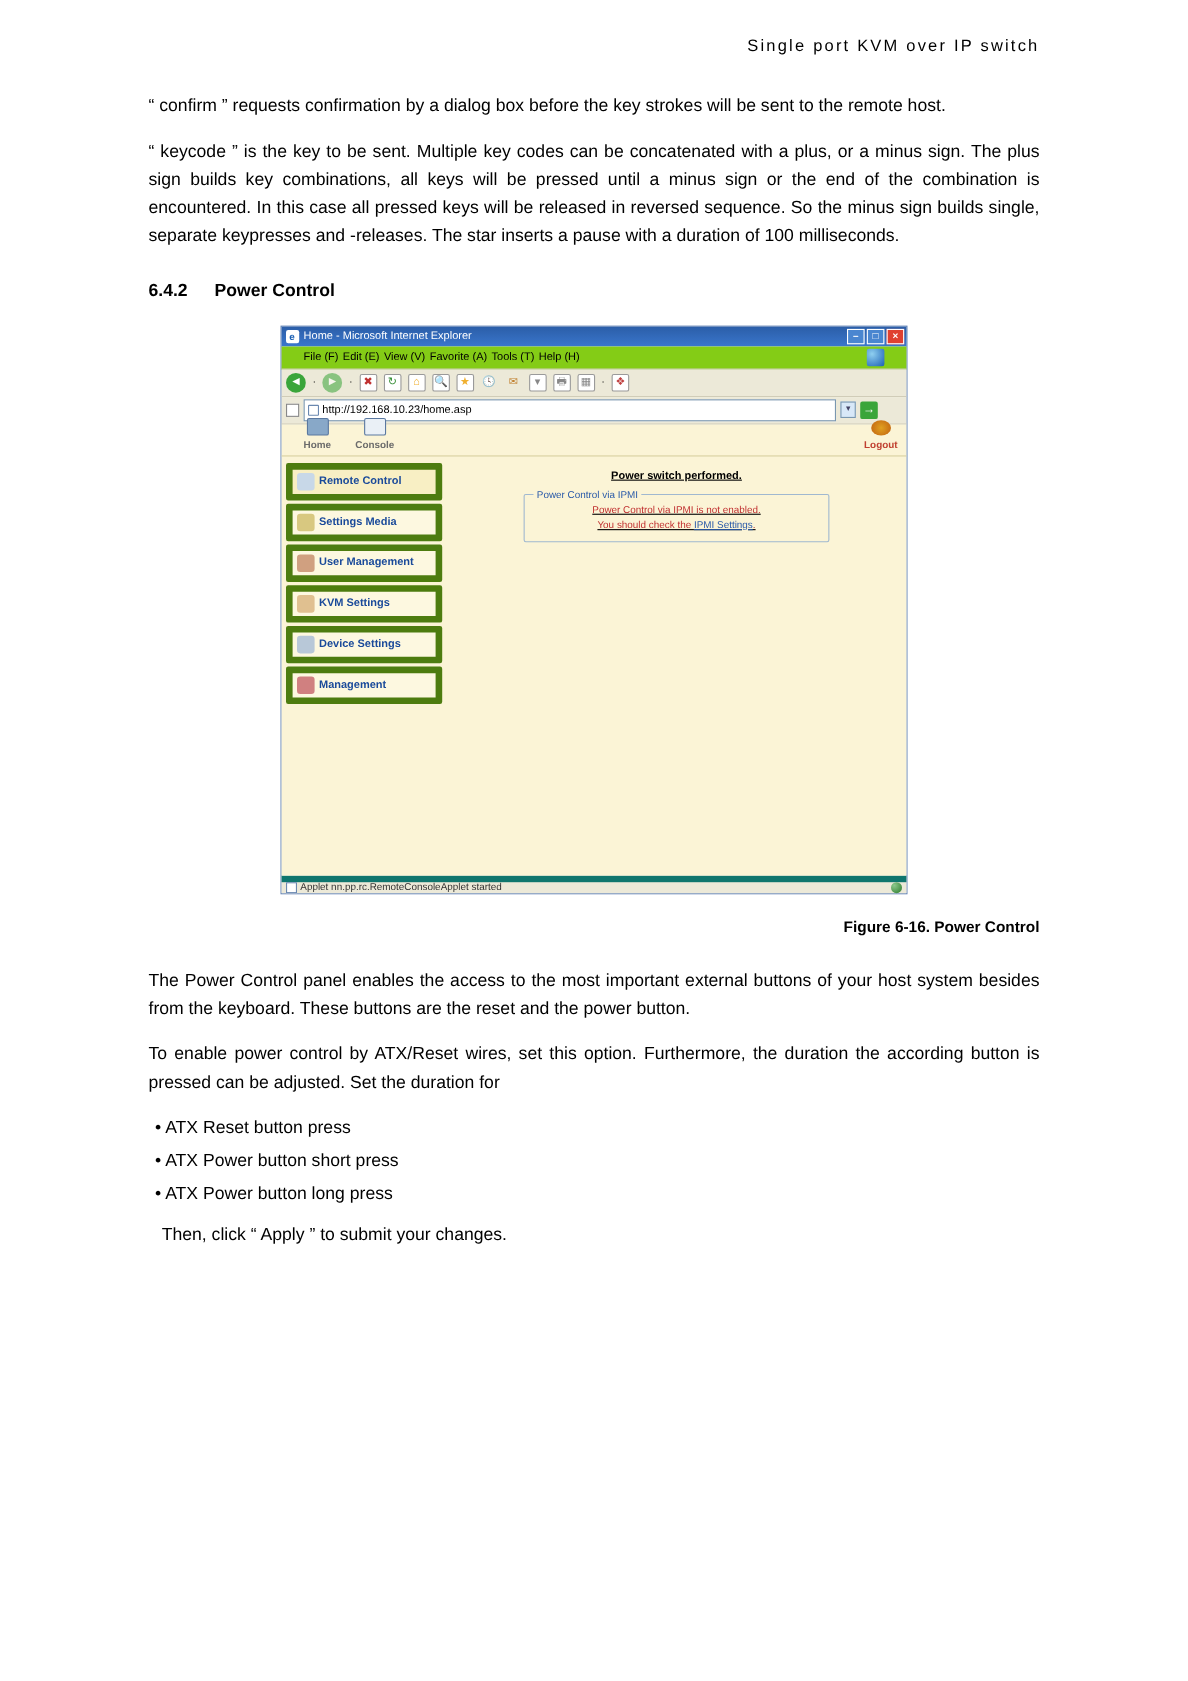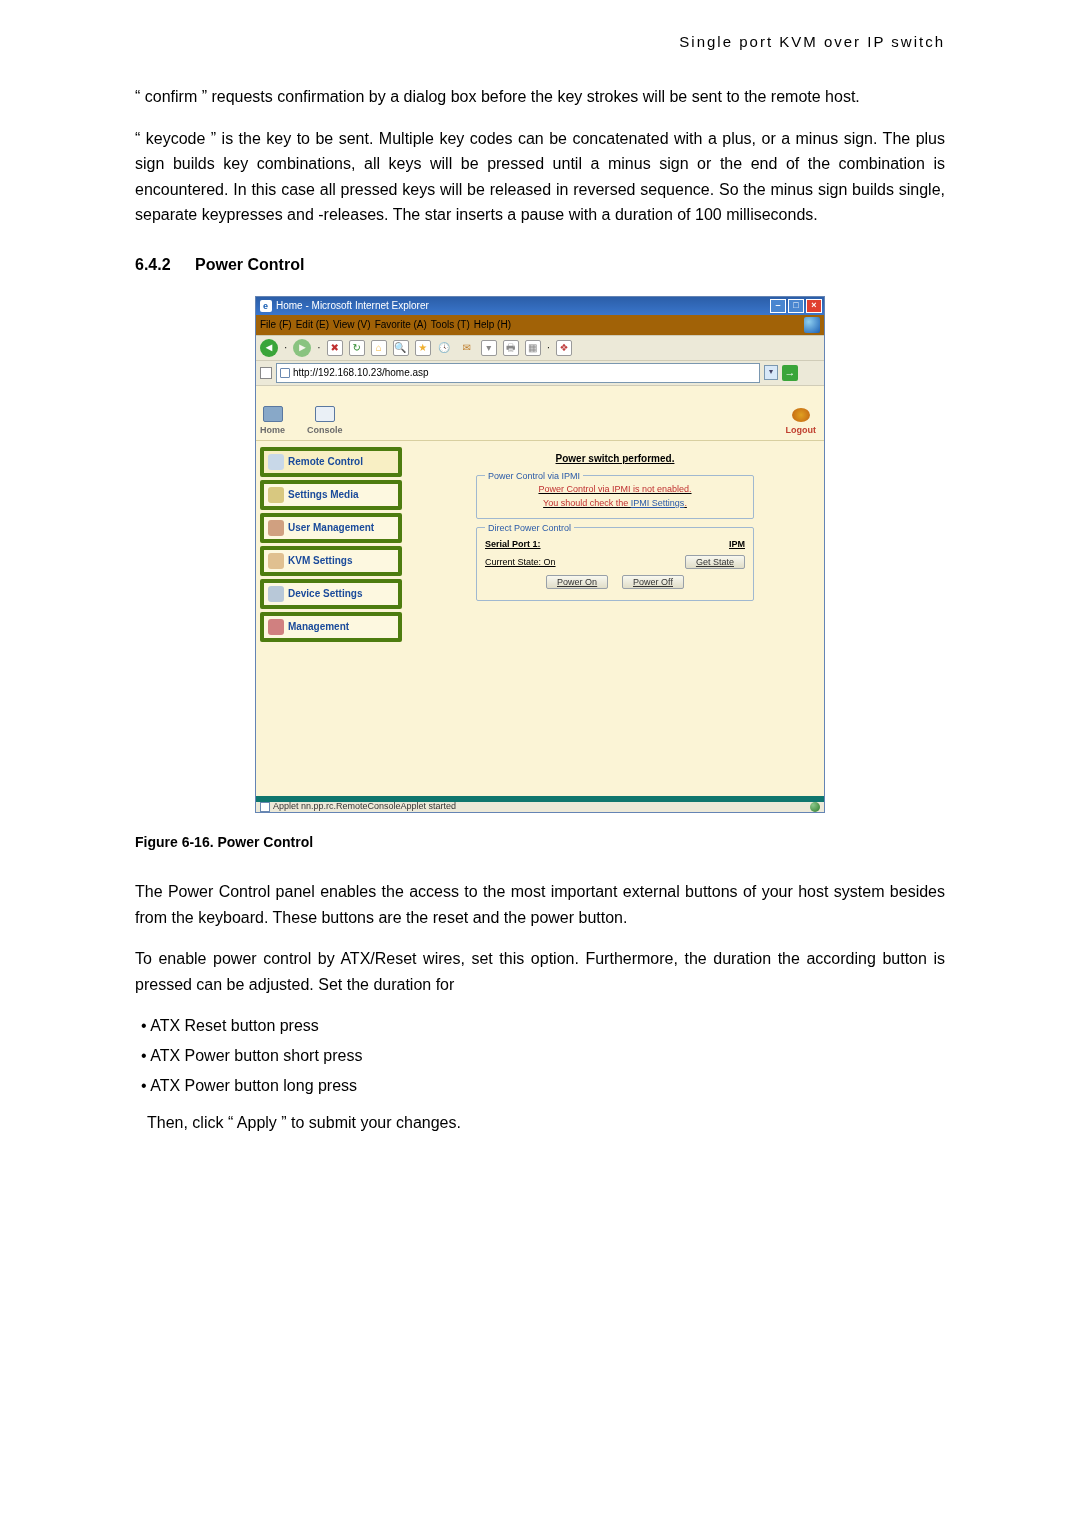--- a/index.html
+++ b/index.html
@@ -16,21 +16,21 @@
   .header-text {
     text-align: right;
     font-size: 15px;
     letter-spacing: 2px;
     margin-bottom: 30px;
   }
   .para { text-align: justify; margin-bottom: 16px; }
   .section-heading { font-weight: bold; margin: 24px 0 18px 0; }
   .section-num { display: inline-block; margin-right: 20px; }
   .figure-wrap { text-align: center; margin: 12px 0 6px 0; }
-  .fig-caption { text-align: left; font-weight: bold; font-size: 14px; margin: 18px 0 26px 0; }
+  .fig-caption { text-align: right; font-weight: bold; font-size: 14px; margin: 18px 0 26px 0; }
   ul.bullets { list-style: none; margin: 4px 0 12px 0; }
   ul.bullets li { margin: 4px 0 4px 6px; }
   ul.bullets li::before { content: "• "; }
   .apply-line { margin-left: 12px; margin-top: 10px; }
 
   
   .browser {
     width: 570px;
     margin: 0 auto;
     border: 1px solid #6484b4;
@@ -50,23 +50,23 @@
   }
   .titlebar-left { display: flex; align-items: center; gap: 4px; }
   .ie-icon { width: 12px; height: 12px; background: #fff; border-radius: 2px; position: relative; }
   .ie-icon::after { content: "e"; color: #1a5fb4; font-weight: bold; font-size: 9px; position: absolute; left: 3px; top: -1px; }
   .win-btns { display: flex; gap: 2px; }
   .win-btn { width: 16px; height: 14px; border: 1px solid #fff; display: flex; align-items: center; justify-content: center; font-size: 9px; font-weight: bold; }
   .win-min { background: #4a86d0; color:#fff; }
   .win-max { background: #4a86d0; color:#fff; }
   .win-close { background: #e04030; color:#fff; }
   .menubar {
-    background: #a16207;
+    background: #84cc16;
     border-bottom: 1px solid #d0ccb8;
-    padding: 2px 4px;
+    padding: 2px 20px;
     display: flex; gap: 4px;
     font-size: 10px;
     align-items: flex-end;
   }
   .menubar .ie-logo { margin-left: auto; width: 16px; height:16px; background: radial-gradient(circle at 30% 30%, #8fcff0, #1a5fb4); border-radius: 2px; }
   .toolbar {
     background: #ece9d8;
     border-bottom: 1px solid #d0ccb8;
     padding: 3px 4px;
     display: flex; gap: 6px; align-items: center;
@@ -91,34 +91,34 @@
   .addr-input { flex:1; background:#fff; border:1px solid #7a97b0; padding:1px 3px; font-size:10px; display:flex; align-items:center; gap:3px; }
   .addr-input .page-icon { width:10px;height:10px; background:#fff; border:1px solid #6a88b0; border-radius:1px; }
   .go-dd { width:14px; height:15px; background:#d8e8f8; border:1px solid #7a97b0; display:flex; align-items:center; justify-content:center; font-size:8px; color:#446; }
   .go-btn { width:16px; height:16px; background:#3aa53a; color:#fff; display:flex; align-items:center; justify-content:center; font-size:11px; border-radius:2px; }
   .content-area {
     background: #fbf4d6;
     min-height: 410px;
     position: relative;
   }
   .topnav {
-    height: 55px;
+    height: 29px;
     display:flex; align-items:flex-end; justify-content:space-between;
-    padding: 0 8px 2px 4px;
+    padding: 0 8px 2px 20px;
     border-bottom: 1px solid #d8cfa0;
   }
   .topnav-left { display:flex; gap:22px; align-items:flex-end; }
   .tn-item { text-align:center; font-size:9px; color:#6b6b6b; font-weight:bold; }
   .tn-icon { width:20px;height:16px; margin:0 auto 1px; background:#88a8c8; border:1px solid #5a78a0; border-radius:2px; }
   .tn-icon.console { background:#eaf0f6; }
   .tn-logout { text-align:left; font-size:9px; color:#c04030; font-weight:bold; }
   .tn-logout .lo-icon { width:18px;height:14px; margin:0 auto 1px; background:radial-gradient(circle,#e0a020,#c06010); border-radius:50%; }
   .main-row { display:flex; }
   .sidebar { width:150px; padding:6px 4px; }
-  .side-group { background:#fdf8e0; border:4px solid #4d7c0f; border-radius:2px; margin-bottom:3px; padding:3px 4px; display:flex; align-items:flex-end; gap:4px; font-size:10px; font-weight:bold; color:#1a4a9a; }
+  .side-group { background:#fdf8e0; border:6px solid #4d7c0f; border-radius:2px; margin-bottom:3px; padding:3px 4px; display:flex; align-items:flex-end; gap:4px; font-size:10px; font-weight:bold; color:#1a4a9a; }
   .side-group.sel { background:#f8efc4; }
   .sg-icon { width:16px;height:16px; background:#c8d8e8; border-radius:3px; flex-shrink:0; }
   .sub-items { padding:2px 0 4px 6px; font-size:9px; color:#2a5aa8; }
   .sub-items div { margin:1px 0; }
   .sub-items div::before { content:"□ "; color:#888; font-size:7px; }
   .panel { flex:1; padding:6px 10px;text-decoration:underline; }
   .status-msg { text-align:center; font-weight:bold; font-size:10px; margin:4px 0 8px; }
   .fieldset { border:1px solid #a0b8d0; border-radius:2px; padding:6px 8px 8px; margin:0 auto 8px; width:278px; font-size:9px; position:relative; }
   .fieldset .legend { position:absolute; top:-7px; left:8px; background:#fbf4d6; padding:0 3px; color:#2a5aa8; font-size:9px; }
   .fieldset .warn { color:#c03030; text-align:center; font-size:9px; }
@@ -254,35 +254,20 @@
           <div class="status-msg">Power switch performed.</div>
 
           <div class="fieldset">
             <span class="legend">Power Control via IPMI</span>
             <div class="warn">
               <span>Power Control via IPMI is not enabled.</span><br>
               <span>You should check the </span><a href="#">IPMI Settings</a>.
             </div>
           </div>
 
-          <div class="fieldset">
-            <span class="legend">Direct Power Control</span>
-            <div class="dp-row">
-              <span><b>Serial Port 1:</b></span>
-              <span><b>IPM</b></span>
-            </div>
-            <div class="dp-row">
-              <span>Current State: On</span>
-              <button class="btn">Get State</button>
-            </div>
-            <div class="dp-row" style="justify-content:center; gap:14px; margin-top:6px;">
-              <button class="btn">Power On</button>
-              <button class="btn">Power Off</button>
-            </div>
-          </div>
         </div>
       </div>
     </div>
 
     <div class="statusbar">
       <div class="sb-left">
         <span class="sb-icon"></span>
         <span>Applet nn.pp.rc.RemoteConsoleApplet started</span>
       </div>
       <div class="sb-zone">

